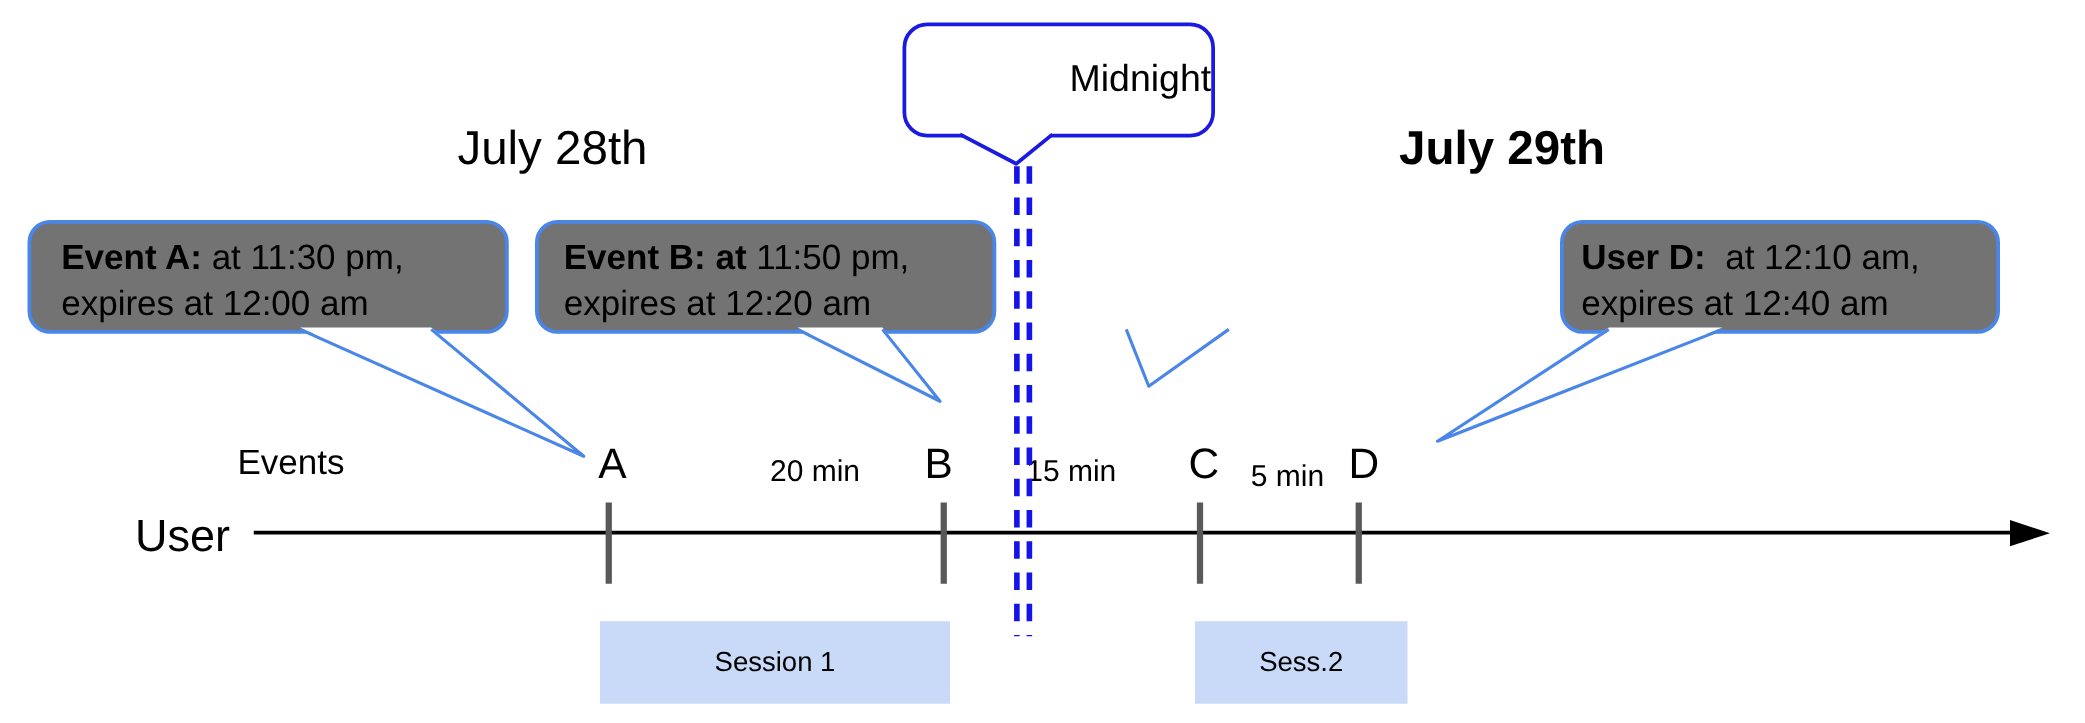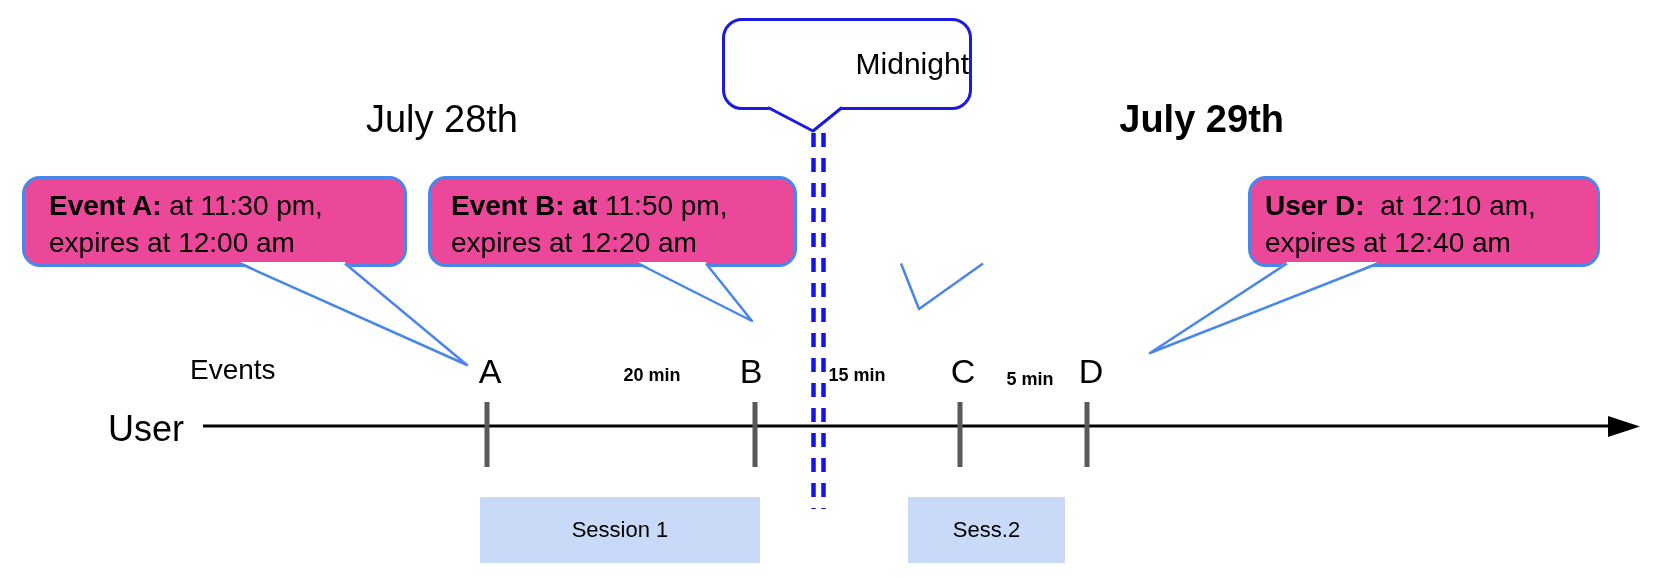--- a/index.html
+++ b/index.html
@@ -14,24 +14,24 @@
   html,body{margin:0;padding:0;background:#ffffff;}
   .stage{
     position:relative;width:1668px;height:578px;background:#ffffff;overflow:hidden;
     font-family:"Liberation Sans",sans-serif;color:var(--text-color);
   }
   .lbl{position:absolute;white-space:nowrap;}
   .date-lbl{font-size:38px;}
   .events-lbl{font-size:28px;}
   .user-lbl{font-size:36px;}
   .tick-lbl{font-size:34px;width:44px;text-align:center;line-height:1;}
-  .interval-lbl{font-size:18px;width:120px;text-align:center;line-height:1;font-weight:bold;}
+  .interval-lbl{font-size:24px;width:120px;text-align:center;line-height:1;}
   .callout{
     position:absolute;box-sizing:border-box;height:91px;
-    background:#ec4899;border:3px solid var(--callout-border);border-radius:18px;
+    background:#737373;border:3px solid var(--callout-border);border-radius:18px;
     font-size:28px;line-height:37px;padding-top:8px;
   }
   .callout .c-rest{white-space:pre-wrap;}
   .midnight{
     position:absolute;left:722px;top:18px;width:250px;height:92px;box-sizing:border-box;
     background:#ffffff;border:3px solid var(--midnight-border);border-radius:20px;
     font-size:30px;display:flex;align-items:center;justify-content:flex-end;
   }
   .session{
     position:absolute;top:497px;height:66px;background:var(--session-fill);
@@ -82,21 +82,21 @@
   <div class="lbl tick-lbl" style="left:941px;top:354px;">C</div>
   <div class="lbl tick-lbl" style="left:1069px;top:354px;">D</div>
 
   <div class="lbl interval-lbl" style="left:592px;top:366px;">20 min</div>
   <div class="lbl interval-lbl" style="left:797px;top:366px;">15 min</div>
   <div class="lbl interval-lbl" style="left:970px;top:370px;">5 min</div>
 
   <div class="session" style="left:480px;width:280px;">
     <span>Session 1</span>
   </div>
-  <div class="session" style="left:908px;width:157px;">
+  <div class="session" style="left:956px;width:170px;">
     <span>Sess.2</span>
   </div>
 
   <svg class="layer" width="1668" height="578" viewBox="0 0 1668 578">
 
     <line class="tl-line" x1="203" y1="426" x2="1612" y2="426"></line>
     <polygon class="tl-arrow" points="1608,416 1608,437 1640,426.5"></polygon>
 
     <rect class="tick" x="484.5" y="402" width="5" height="65"></rect>
     <rect class="tick" x="752.5" y="402" width="5" height="65"></rect>

